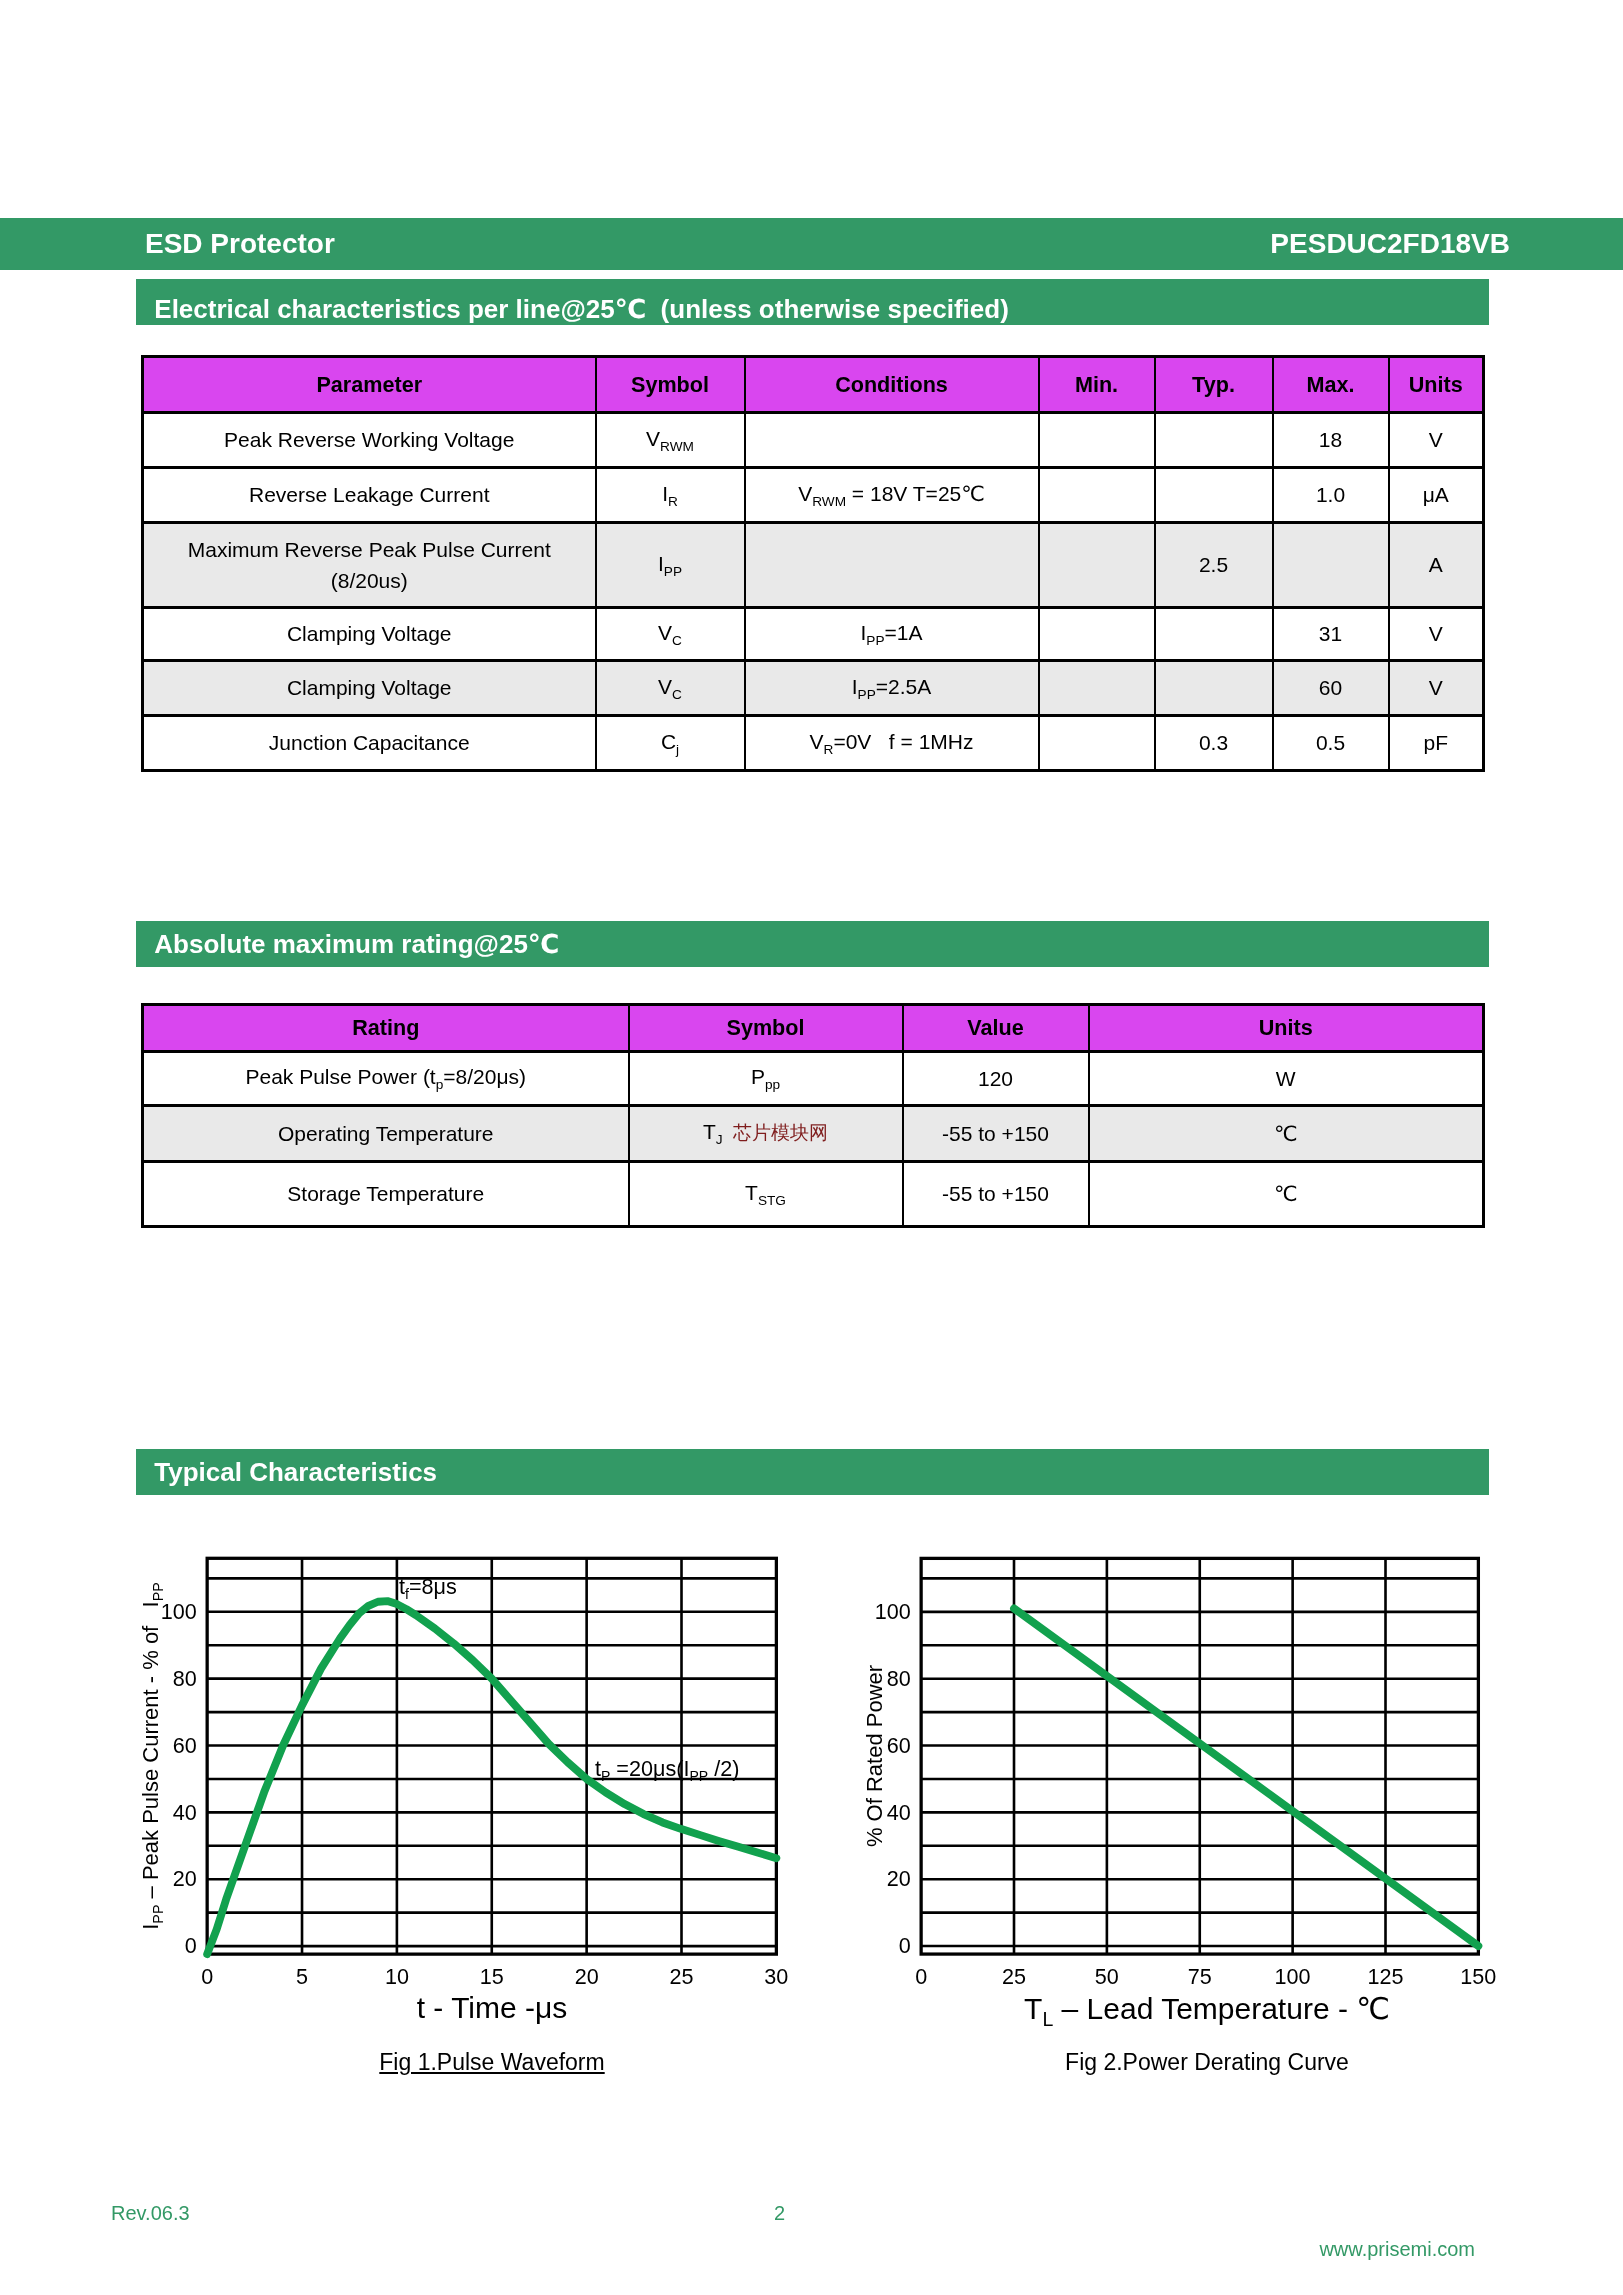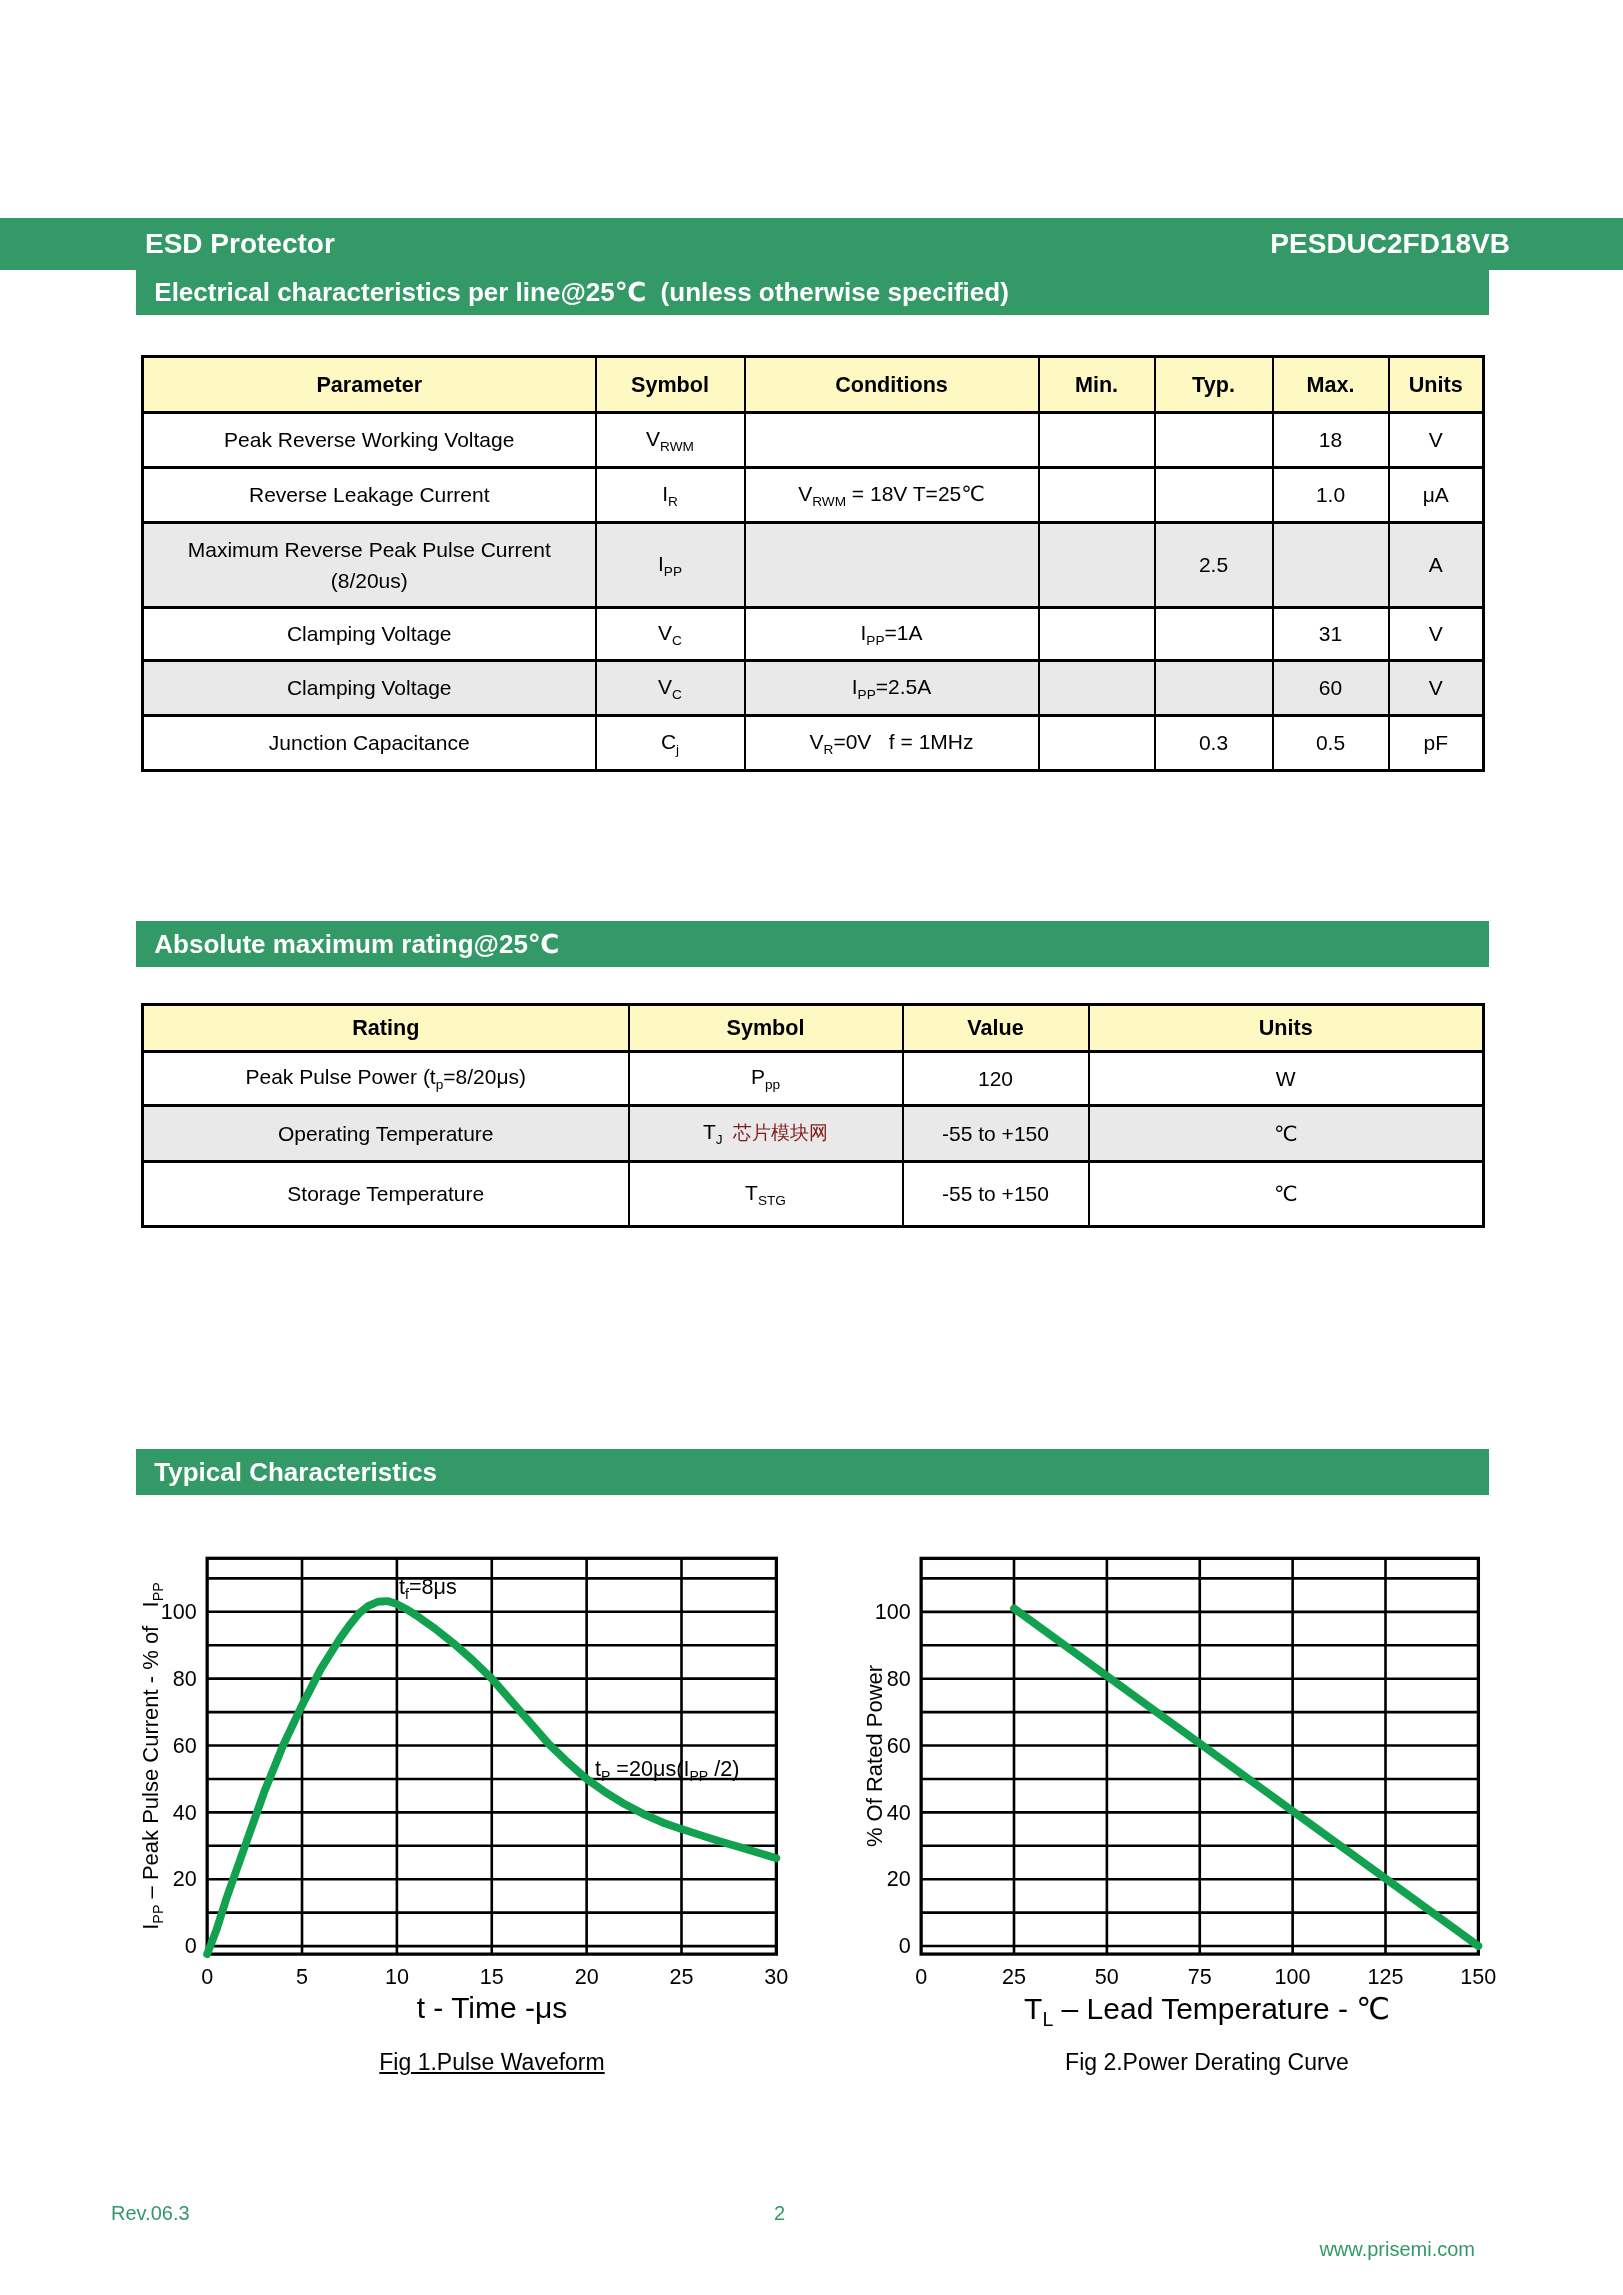--- a/index.html
+++ b/index.html
@@ -10,34 +10,34 @@
   .topbar{
     position:absolute;left:0;top:218px;width:1623px;height:52px;background:#339966;
     color:#ffffff;display:flex;align-items:center;justify-content:space-between;
     box-sizing:border-box;padding:0 113px 0 145px;font-weight:bold;font-size:28px;
   }
   .secbar{
     position:absolute;left:136px;width:1353px;height:46px;background:#339966;
     color:#ffffff;display:flex;align-items:center;box-sizing:border-box;
     padding-left:18.3px;font-weight:bold;font-size:26px;white-space:pre;
   }
-  #sec-electrical{top:269px;}
+  #sec-electrical{top:279px;align-items:flex-end;}
   #sec-absolute{top:921px;}
   #sec-typical{top:1449px;}
   table{
     position:absolute;left:141px;border-collapse:collapse;table-layout:fixed;
     background:#fff;border:3.3px solid #000;
   }
   #table-electrical{top:355px;width:1341px;}
   #table-absolute{top:1003px;width:1341px;padding-left:20px;}
   th,td{
     border:2.6px solid #000;border-top:3.9px solid #000;border-bottom:3.9px solid #000;
     text-align:center;vertical-align:middle;padding:0 3.9px;box-sizing:border-box;
   }
-  th{background:#fef9c3;color:#000;font-weight:bold;font-size:21.6px;}
+  th{background:#d946ef;color:#000;font-weight:bold;font-size:21.6px;}
   td{font-size:21px;line-height:1.5;}
   tr.shaded td{background:#e9e9e9;}
   sub{font-size:65%;}
   .watermark{color:#7f1d1d;font-size:19px;margin-left:10.5px;}
   svg.figplot{position:absolute;}
   svg text{font-family:"Liberation Sans","DejaVu Sans",sans-serif;font-size:33px;fill:#000;}
   .fig-ylabel{
     position:absolute;transform:translate(-50%,-50%) rotate(-90deg);
     white-space:nowrap;font-size:22px;
   }

